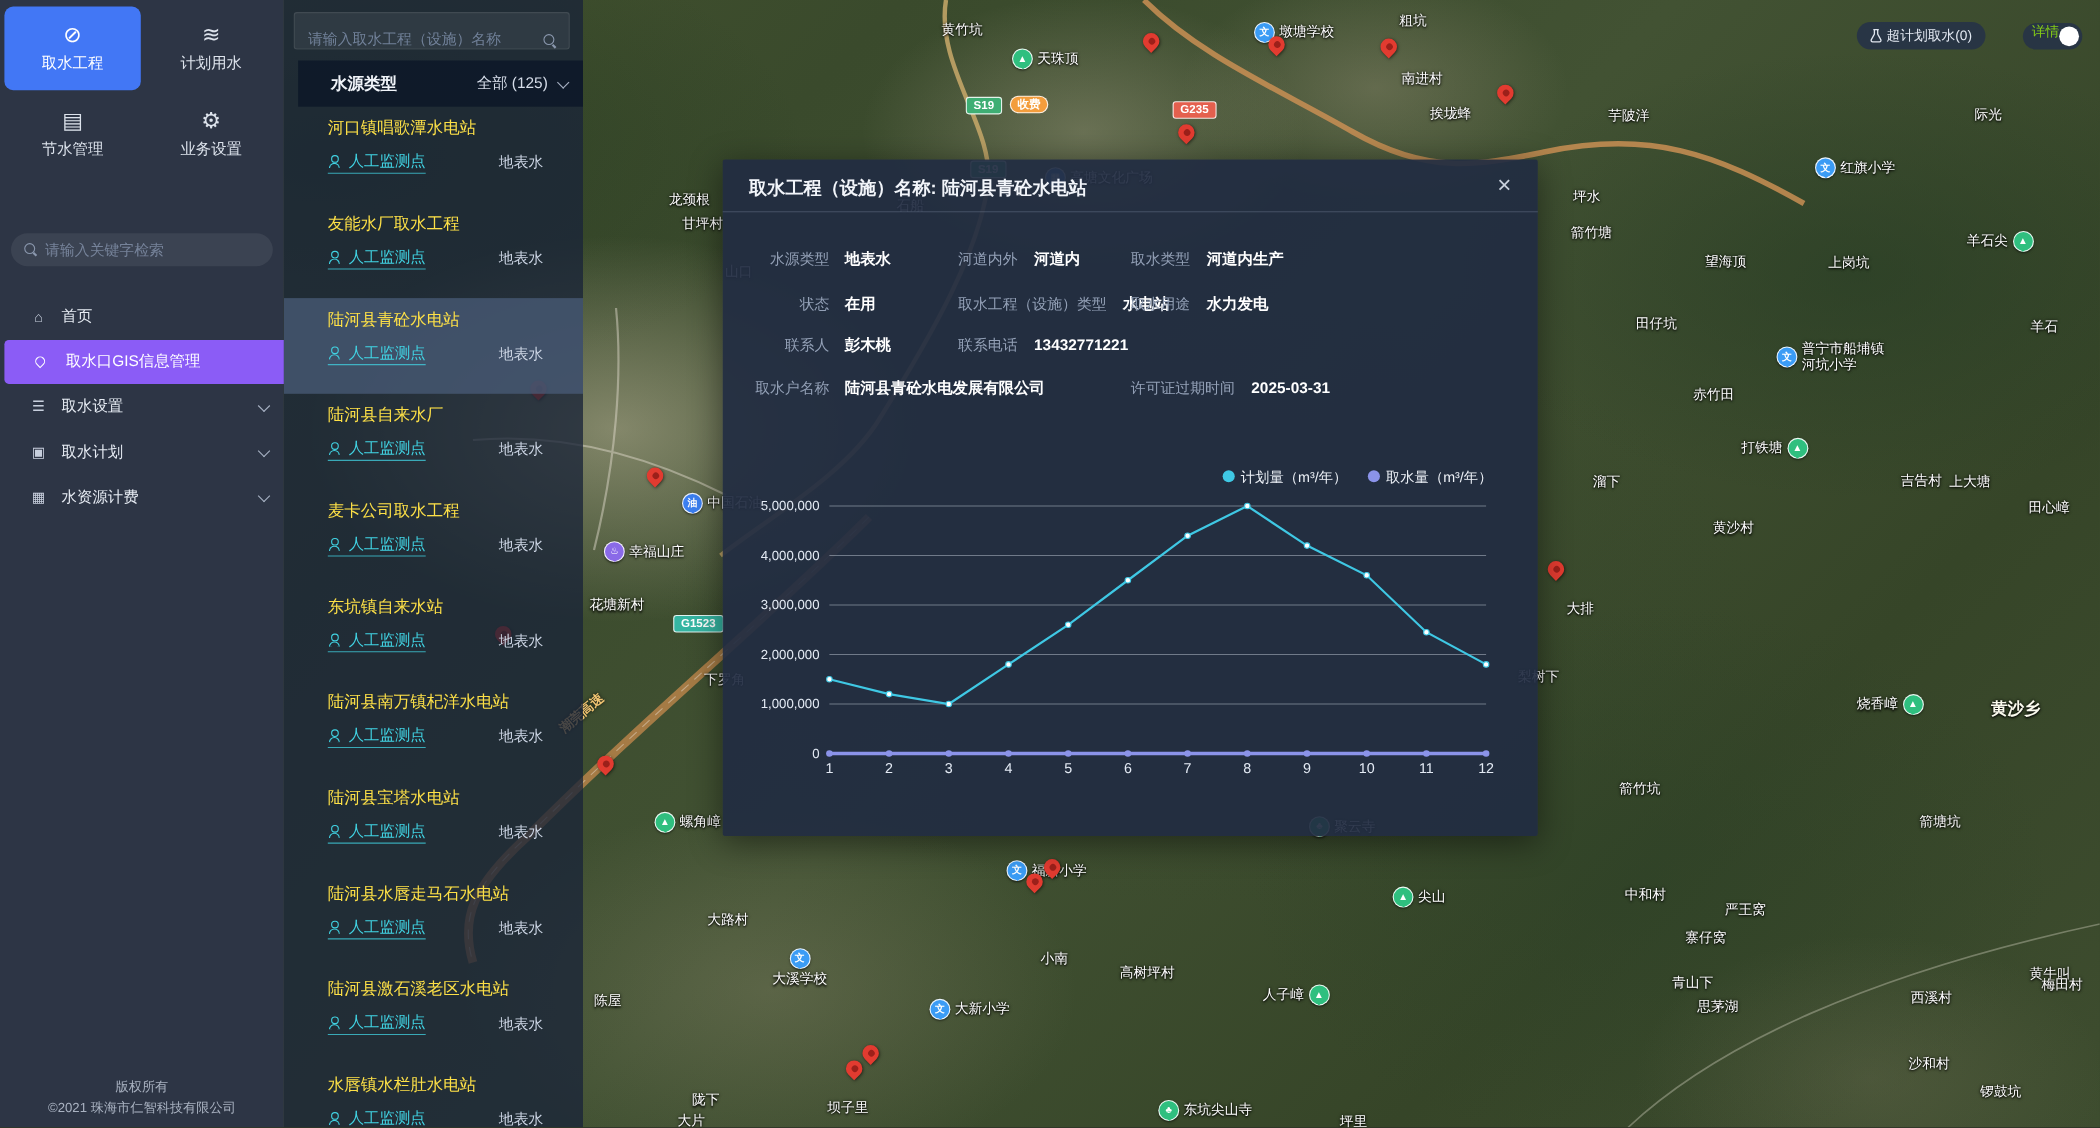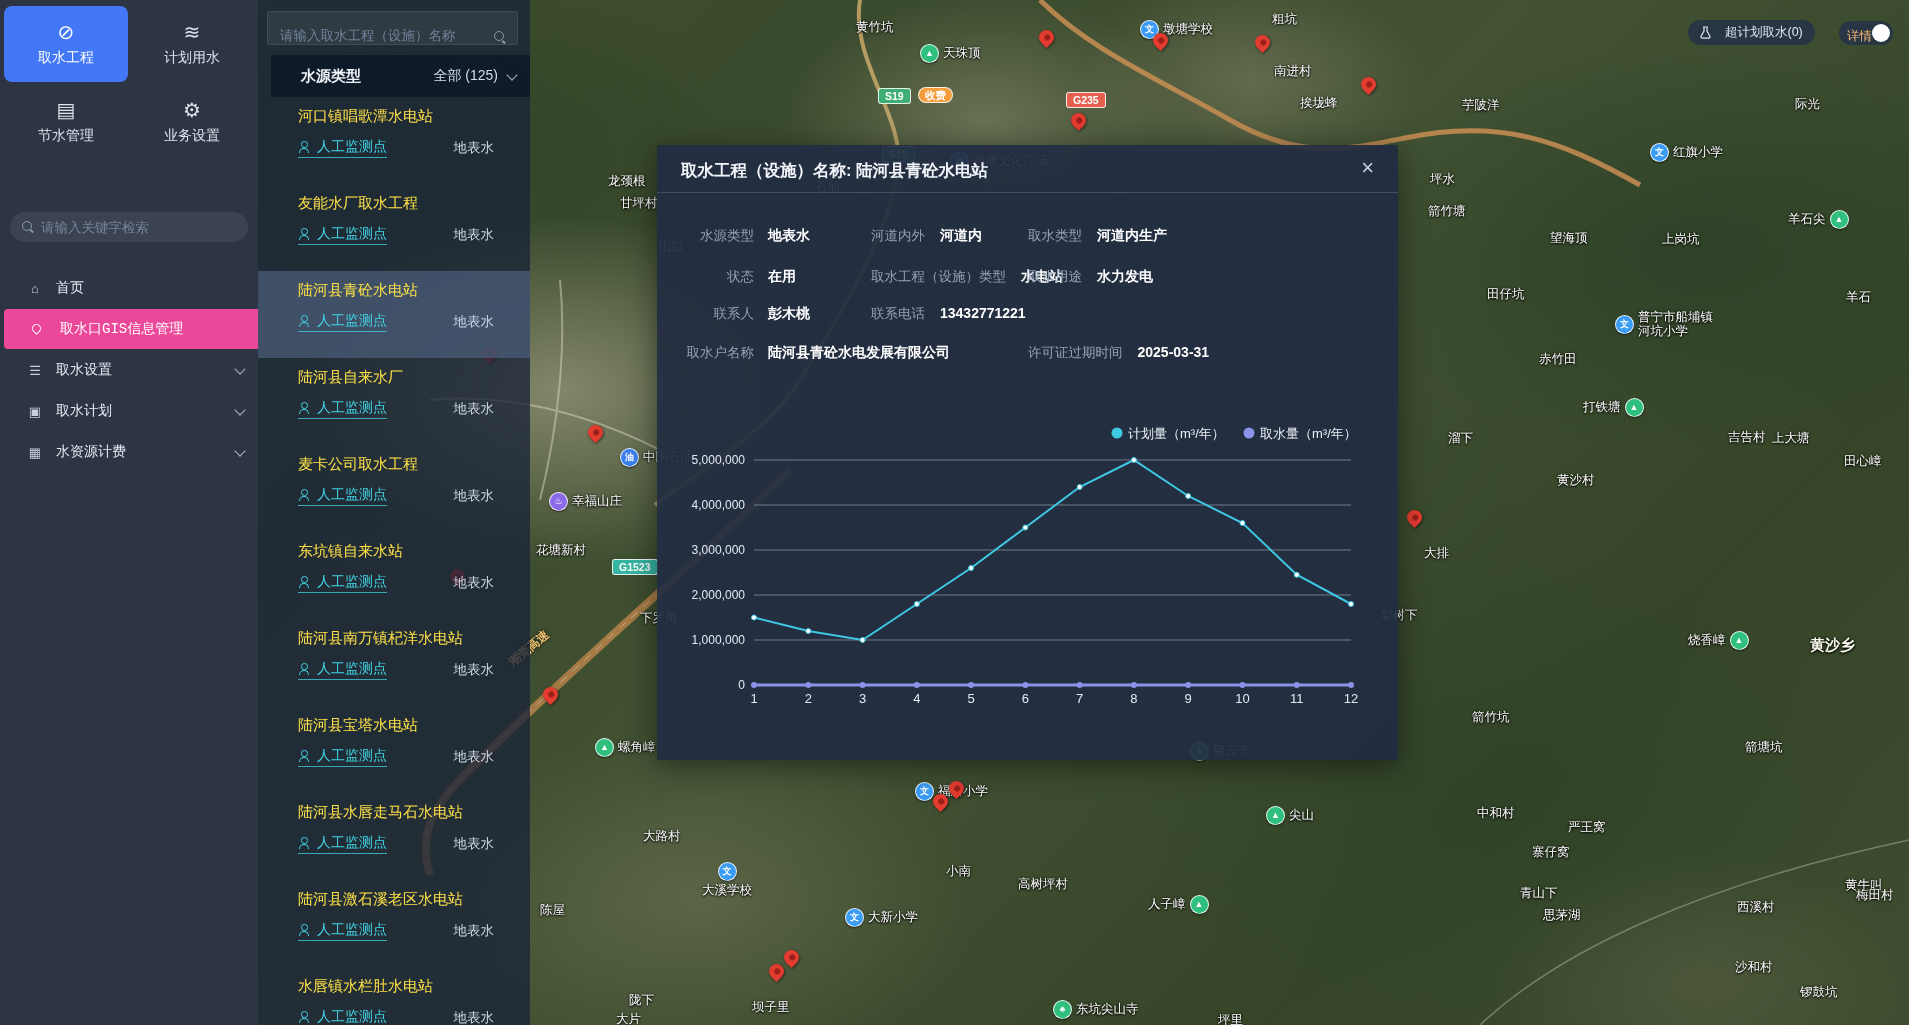--- a/index.html
+++ b/index.html
@@ -57,21 +57,21 @@
   .tile .t-label{font-size:14px;}
   .tile.active{background:#4277f5;color:#fff;}
   #sb-search{margin:42px 10px 0 10px;height:30px;background:rgba(255,255,255,.07);border-radius:15px;
     display:flex;align-items:center;padding:0 12px;gap:4px;}
   #sb-search input{flex:1;background:transparent;border:none;outline:none;color:#dfe5ee;font-size:13.5px;}
   #sb-search input::placeholder{color:#76839a;}
   #sb-menu{margin-top:26px;}
   .m-item{height:40px;display:flex;align-items:center;gap:12px;padding:0 14px 0 26px;color:#e6ebf3;
     font-size:14px;cursor:pointer;margin:1px 0 1px 0;}
   .m-item .m-icon{width:18px;text-align:center;font-size:13px;color:#c7cfdd;flex:0 0 auto;}
-  .m-item.active{background:#ec4899;margin-left:4px;border-radius:4px 0 0 4px;color:#fff;font-family:Liberation Mono, monospace;}
+  .m-item.active{background:#8b5cf6;margin-left:4px;border-radius:4px 0 0 4px;color:#fff;}
   .m-item.active .m-icon{color:#fff;}
   .m-item .m-label{flex:1;}
   .chev{width:7px;height:7px;border-right:1.5px solid #a7b1c3;border-bottom:1.5px solid #a7b1c3;
     transform:rotate(45deg);margin-top:-3px;flex:0 0 auto;}
   #copyright{position:absolute;left:0;right:0;bottom:8px;text-align:center;color:#a9b2c1;font-size:12px;line-height:1.6;}
 
   
   .search-glyph{width:13px;height:13px;position:relative;display:inline-block;flex:0 0 auto;}
   .search-glyph::before{content:"";position:absolute;left:0;top:0;width:8px;height:8px;border:1.6px solid #8a97ad;border-radius:50%;}
   .search-glyph::after{content:"";position:absolute;left:8.5px;top:8.5px;width:4px;height:1.6px;background:#8a97ad;transform:rotate(45deg);transform-origin:0 0;}
@@ -111,23 +111,23 @@
   .f-value{color:#fff;font-weight:600;font-size:14px;}
   .f-c1l{position:absolute;left:0;width:73px;text-align:right;}
   .f-c1v{position:absolute;left:87px;}
   .f-c2{position:absolute;left:190px;text-align:center;}
   .f-c3{position:absolute;left:347px;}
   .f-c2 .f-value,.f-c3 .f-value{margin-left:15px;}
   #chart-svg{position:absolute;left:0;top:270px;}
 
   
   #pill-overplan{position:absolute;left:1688px;top:20px;height:25px;padding:0 12px;border-radius:13px;
-    background:rgba(38,50,72,.88);display:flex;align-items:center;gap:14px;color:#e3e9f2;font-size:12.5px;z-index:20;cursor:pointer;}
+    background:rgba(38,50,72,.88);display:flex;align-items:center;gap:4px;color:#e3e9f2;font-size:12.5px;z-index:20;cursor:pointer;}
   #pill-detail{position:absolute;left:1839px;top:21px;width:54px;height:24px;border-radius:12px;
-    background:rgba(38,50,72,.88);display:flex;align-items:flex-end;color:#fdba74;font-size:12.5px;z-index:20;cursor:pointer;}
+    background:rgba(38,50,72,.88);display:flex;align-items:flex-start;color:#84cc16;font-size:12.5px;z-index:20;cursor:pointer;}
   #pill-detail .dt{margin-left:8px;}
   #pill-detail .knob{position:absolute;right:3px;top:3px;width:18px;height:18px;border-radius:50%;background:#fff;}
 </style>
 </head>
 <body>
 
 <div id="stage">
 
   <div id="map">
     <svg id="map-roads" width="1909" height="1025">
@@ -429,20 +429,24 @@
           <span class="m-icon">▣</span>
           <span class="m-label">取水计划</span>
           <span class="chev"></span>
         </div>
         <div class="m-item">
           <span class="m-icon">▦</span>
           <span class="m-label">水资源计费</span>
           <span class="chev"></span>
         </div>
       </nav>
+    <div id="copyright">
+      <div>版权所有</div>
+      <div>©2021 珠海市仁智科技有限公司</div>
+    </div>
   </aside>
 
   <section id="list-panel">
     <div id="lp-search">
       <input placeholder="请输入取水工程（设施）名称" style="">
       <span class="search-glyph"></span>
     </div>
     <div id="lp-filter">
       <span class="fl">水源类型</span>
       <span class="fv">全部 (125)</span>

